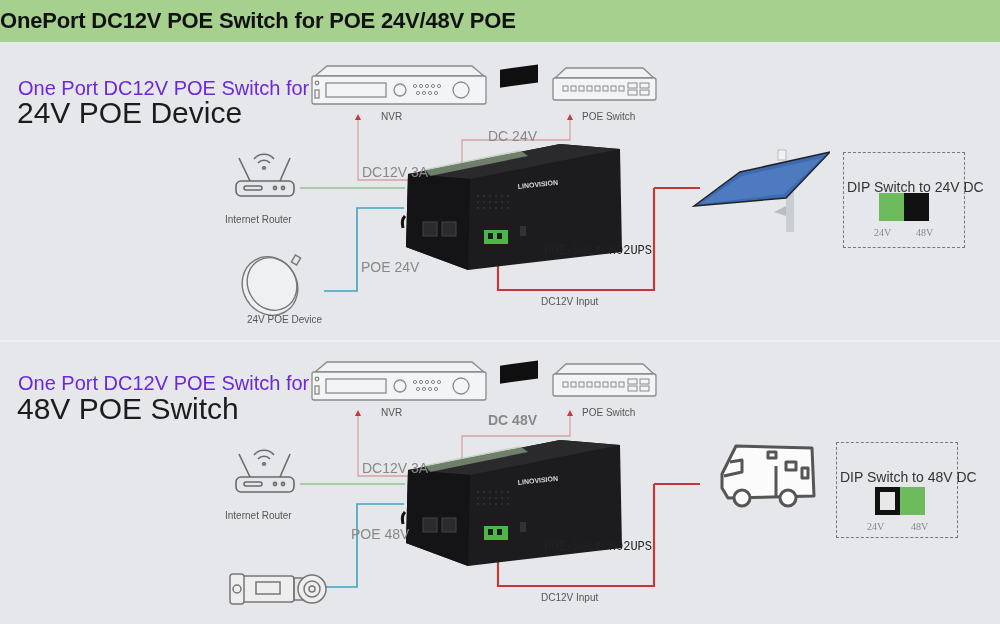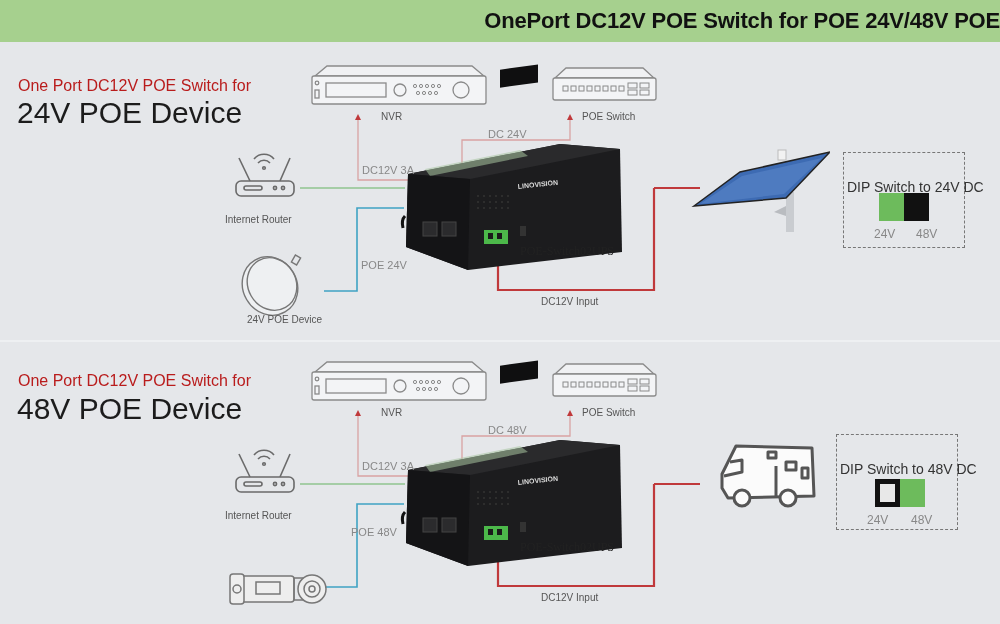--- a/index.html
+++ b/index.html
@@ -1,33 +1,33 @@
 <!DOCTYPE html>
 <html><head>
 <meta charset="utf-8">
 <style>
   * { box-sizing: border-box; margin: 0; padding: 0; }
   html, body { width: 1000px; height: 624px; overflow: hidden; background: #e6e8eb; font-family: "Liberation Sans", sans-serif; }
   .page { position: relative; width: 1000px; height: 624px; background: #e5e7ea; }
-  .title-bar { position: absolute; left: 0; top: 0; width: 1000px; height: 42px; background: #a6d08e; display: flex; align-items: center; justify-content: flex-end; }
+  .title-bar { position: absolute; left: 0; top: 0; width: 1000px; height: 42px; background: #a6d08e; display: flex; align-items: center; justify-content: flex-start; }
   .title-bar span { font-family: "Liberation Sans", sans-serif; font-weight: bold; font-size: 22px; color: #111; letter-spacing: -0.2px; }
   .panel { position: absolute; left: 0; width: 1000px; height: 290px; }
   .panel.p1 { top: 46px; }
   .panel.p2 { top: 342px; }
   .panel-sep { position: absolute; left: 0; top: 340px; width: 1000px; height: 2px; background: #eef0f2; }
-  .heading-small { position: absolute; left: 18px; top: 31px; font-size: 16px; color: #b91c1c; font-family: "Liberation Sans", sans-serif; }
+  .heading-small { position: absolute; left: 18px; top: 31px; font-size: 20px; color: #6d28d9; font-family: "Liberation Sans", sans-serif; }
   .heading-big { position: absolute; left: 17px; top: 50px; font-size: 30px; color: #1c1c1c; font-family: "Liberation Sans", sans-serif; }
   .lbl { position: absolute; font-size: 10px; color: #555; font-family: "Liberation Sans", sans-serif; white-space: nowrap; }
-  .wire-lbl { position: absolute; font-size: 11px; color: #888; font-family: "Liberation Sans", sans-serif; white-space: nowrap; }
-  .model-lbl { position: absolute; font-size: 12px; color: #222; font-family: Liberation Serif, serif; white-space: nowrap; }
+  .wire-lbl { position: absolute; font-size: 14px; color: #888; font-family: "Liberation Sans", sans-serif; white-space: nowrap; }
+  .model-lbl { position: absolute; font-size: 12px; color: #222; font-family: Liberation Mono, monospace; white-space: nowrap; margin-left: 24px; }
   svg.wires { position: absolute; left: 0; top: 0; width: 1000px; height: 290px; overflow: visible; }
   .dip-box { position: absolute; border: 1.5px dashed #777; }
   .dip-title { position: absolute; font-size: 14px; color: #333; white-space: nowrap; font-family: "Liberation Sans", sans-serif; }
   .dip-switch { position: absolute; width: 50px; height: 28px; display: flex; }
-  .dip-lbl { position: absolute; font-size: 12px; color: #888; font-family: Liberation Sans, sans-serif; }
+  .dip-lbl { position: absolute; font-size: 10px; color: #888; font-family: Liberation Serif, serif; }
 </style>
 </head>
 <body>
 
 <div class="page">
   <div class="title-bar">
     <span>OnePort DC12V POE Switch for POE 24V/48V POE</span>
   </div>
 
   <div class="panel p1">
@@ -169,21 +169,21 @@
       <div class="dip-half left" style="width: 25px; height: 28px; background: rgb(109, 187, 92);"></div>
       <div class="dip-half right" style="width: 25px; height: 28px; background: rgb(17, 17, 17);"></div>
     </div>
     <div class="dip-lbl dl" style="left: 30px; top: 74px;">24V</div>
     <div class="dip-lbl dr" style="left: 72px; top: 74px;">48V</div>
   </div>
 </div>
   <div class="panel-sep"></div>
   <div class="panel p2">
   <div class="heading-small" style="top: 30px;">One Port DC12V POE Switch for</div>
-  <div class="heading-big" style="top: 50px;">48V POE Device</div>
+  <div class="heading-big" style="top: 50px;">48V POE Switch</div>
 
   <svg class="wires" viewBox="0 0 1000 290">
 
     <polyline points="430,134 358,134 358,72" fill="none" stroke="#d9a3a3" stroke-width="1.3"></polyline>
     <polygon points="355,74 361,74 358,68" fill="#c0393b"></polygon>
 
     <polyline points="462,118 462,94 570,94 570,72" fill="none" stroke="#d9a3a3" stroke-width="1.3"></polyline>
     <polygon points="567,74 573,74 570,68" fill="#c0393b"></polygon>
 
     <line x1="300" y1="142" x2="405" y2="142" stroke="#8fc48f" stroke-width="1.3"></line>
@@ -280,21 +280,21 @@
             <circle cx="508" cy="162" r="1"></circle>
           </g>
       <text x="518" y="143" fill="#d8d8d8" font-size="7" font-family="Liberation Sans, sans-serif" font-weight="bold" transform="rotate(-6 518 143)">LINOVISION</text>
     </g>
   </svg>
 
   <div class="lbl" style="left:381px;top:65px;">NVR</div>
   <div class="lbl" style="left:582px;top:65px;">POE Switch</div>
   <div class="lbl" style="left:225px;top:168px;">Internet Router</div>
   <div class="wire-lbl" style="left:362px;top:118px;">DC12V 3A</div>
-  <div class="wire-lbl" style="left:488px;top:82px;">DC 48V</div>
+  <div class="wire-lbl" style="left:488px;top:70px;font-weight:bold;">DC 48V</div>
   <div class="wire-lbl" style="left:351px;top:184px;">POE 48V</div>
   <div class="lbl" style="left:541px;top:250px;">DC12V Input</div>
   <div class="model-lbl" style="left:520px;top:198px;">POE-Switch02UPS</div>
 
   <div class="end-device" style="position: absolute; left: 228px; top: 222px; width: 100px; height: 60px;"><svg width="100" height="50" viewBox="0 0 100 50" fill="none" stroke="#777" stroke-width="1.5">
           <rect x="4" y="12" width="62" height="26" rx="3" fill="#eee"></rect>
           <rect x="2" y="10" width="14" height="30" rx="3" fill="#eee"></rect>
           <circle cx="9" cy="25" r="4"></circle>
           <rect x="28" y="18" width="24" height="12"></rect>
           <rect x="66" y="14" width="12" height="22"></rect>
@@ -308,21 +308,21 @@
           <path d="M10,24 L18,8 L94,10 L96,58 L10,60 L4,50 L4,36 Z"></path>
           <path d="M6,38 L24,34 L24,22 L12,24"></path>
           <rect x="50" y="14" width="8" height="6"></rect>
           <rect x="68" y="24" width="10" height="8"></rect>
           <rect x="84" y="30" width="6" height="10"></rect>
           <line x1="58" y1="28" x2="58" y2="58"></line>
           <circle cx="24" cy="60" r="8"></circle>
           <circle cx="70" cy="60" r="8"></circle>
         </svg></div>
 
-  <div class="dip-box" style="left: 836px; top: 92px; width: 122px; height: 96px;">
+  <div class="dip-box" style="left: 836px; top: 100px; width: 122px; height: 96px;">
     <div class="dip-title" style="left: 3px; top: 26px;">DIP Switch to 48V DC</div>
     <div class="dip-switch" style="left: 38px; top: 44px;">
       <div class="dip-half left" style="width: 25px; height: 28px; box-shadow: rgb(17, 17, 17) 0px 0px 0px 5px inset; background: rgb(232, 232, 232);"></div>
       <div class="dip-half right" style="width: 25px; height: 28px; background: rgb(109, 187, 92);"></div>
     </div>
     <div class="dip-lbl dl" style="left: 30px; top: 78px;">24V</div>
     <div class="dip-lbl dr" style="left: 74px; top: 78px;">48V</div>
   </div>
 </div>
 </div>

